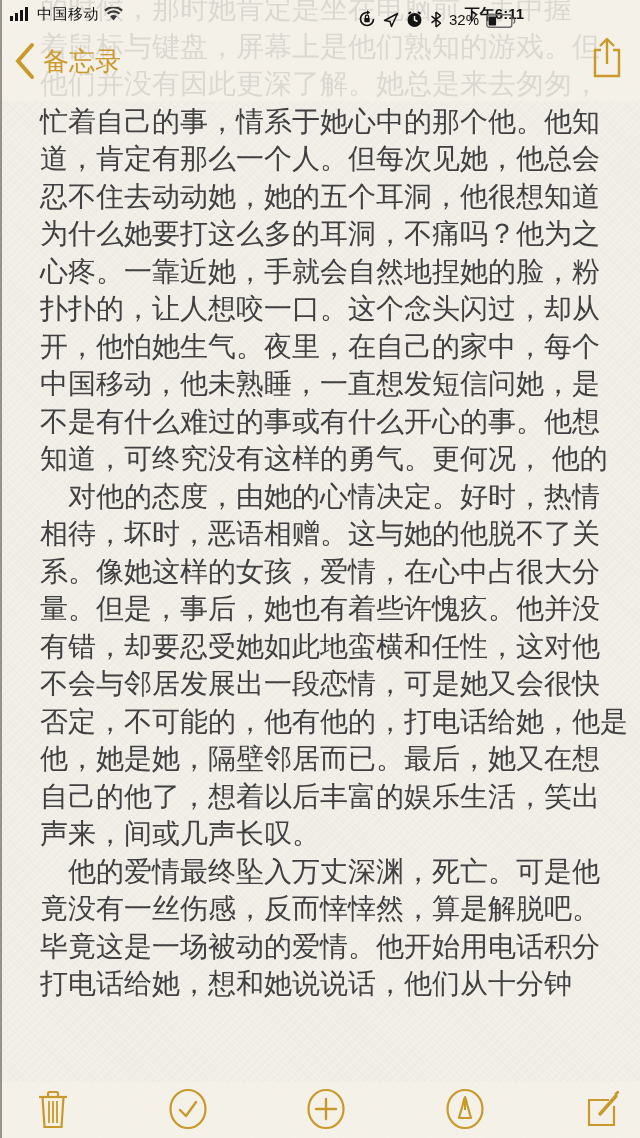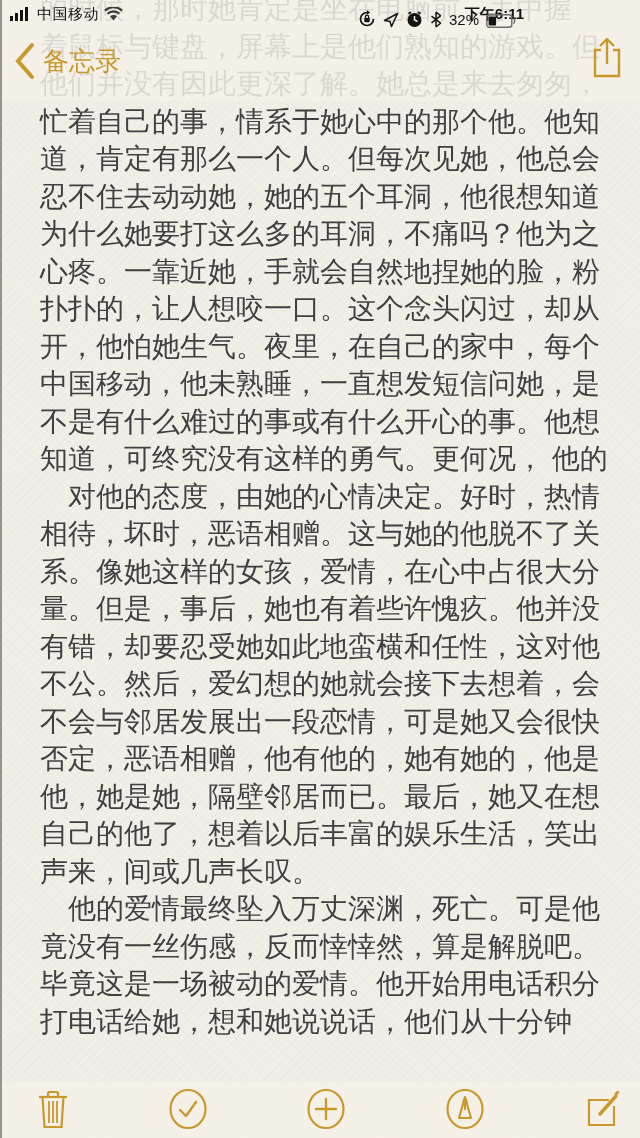--- a/index.html
+++ b/index.html
@@ -76,23 +76,22 @@
       <div class="note-line">扑扑的，让人想咬一口。这个念头闪过，却从</div>
       <div class="note-line">开，他怕她生气。夜里，在自己的家中，每个</div>
       <div class="note-line">中国移动，他未熟睡，一直想发短信问她，是</div>
       <div class="note-line">不是有什么难过的事或有什么开心的事。他想</div>
       <div class="note-line">知道，可终究没有这样的勇气。更何况， 他的</div>
       <div class="note-line">　对他的态度，由她的心情决定。好时，热情</div>
       <div class="note-line">相待，坏时，恶语相赠。这与她的他脱不了关</div>
       <div class="note-line">系。像她这样的女孩，爱情，在心中占很大分</div>
       <div class="note-line">量。但是，事后，她也有着些许愧疚。他并没</div>
       <div class="note-line">有错，却要忍受她如此地蛮横和任性，这对他</div>
-      <div class="note-line">不公。然后，爱幻想的她就会接下去想着，会</div>
       <div class="note-line">不会与邻居发展出一段恋情，可是她又会很快</div>
-      <div class="note-line">否定，恶语相赠，他有他的，她有她的，他是</div>
+      <div class="note-line">否定，不可能的，他有他的，打电话给她，他是</div>
       <div class="note-line">他，她是她，隔壁邻居而已。最后，她又在想</div>
       <div class="note-line">自己的他了，想着以后丰富的娱乐生活，笑出</div>
       <div class="note-line">声来，间或几声长叹。</div>
       <div class="note-line">　他的爱情最终坠入万丈深渊，死亡。可是他</div>
       <div class="note-line">竟没有一丝伤感，反而悻悻然，算是解脱吧。</div>
       <div class="note-line">毕竟这是一场被动的爱情。他开始用电话积分</div>
       <div class="note-line">打电话给她，想和她说说话，他们从十分钟</div>
     </div>
 
   <div class="top-bar">

